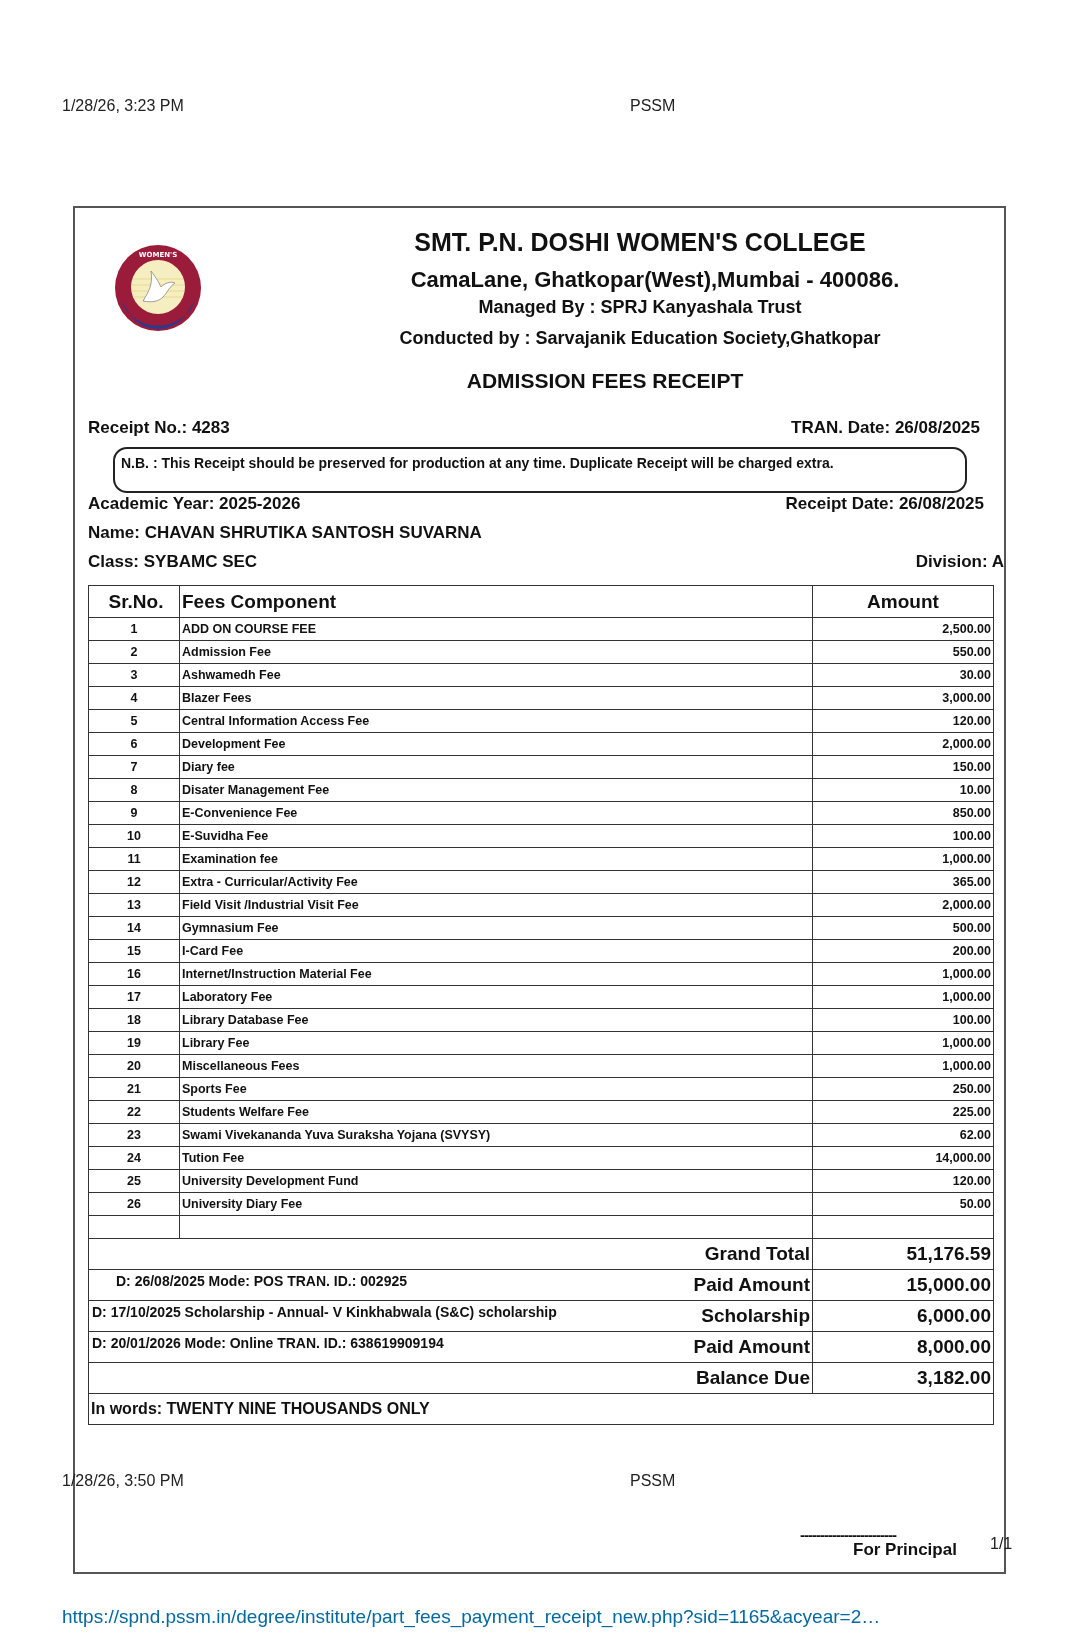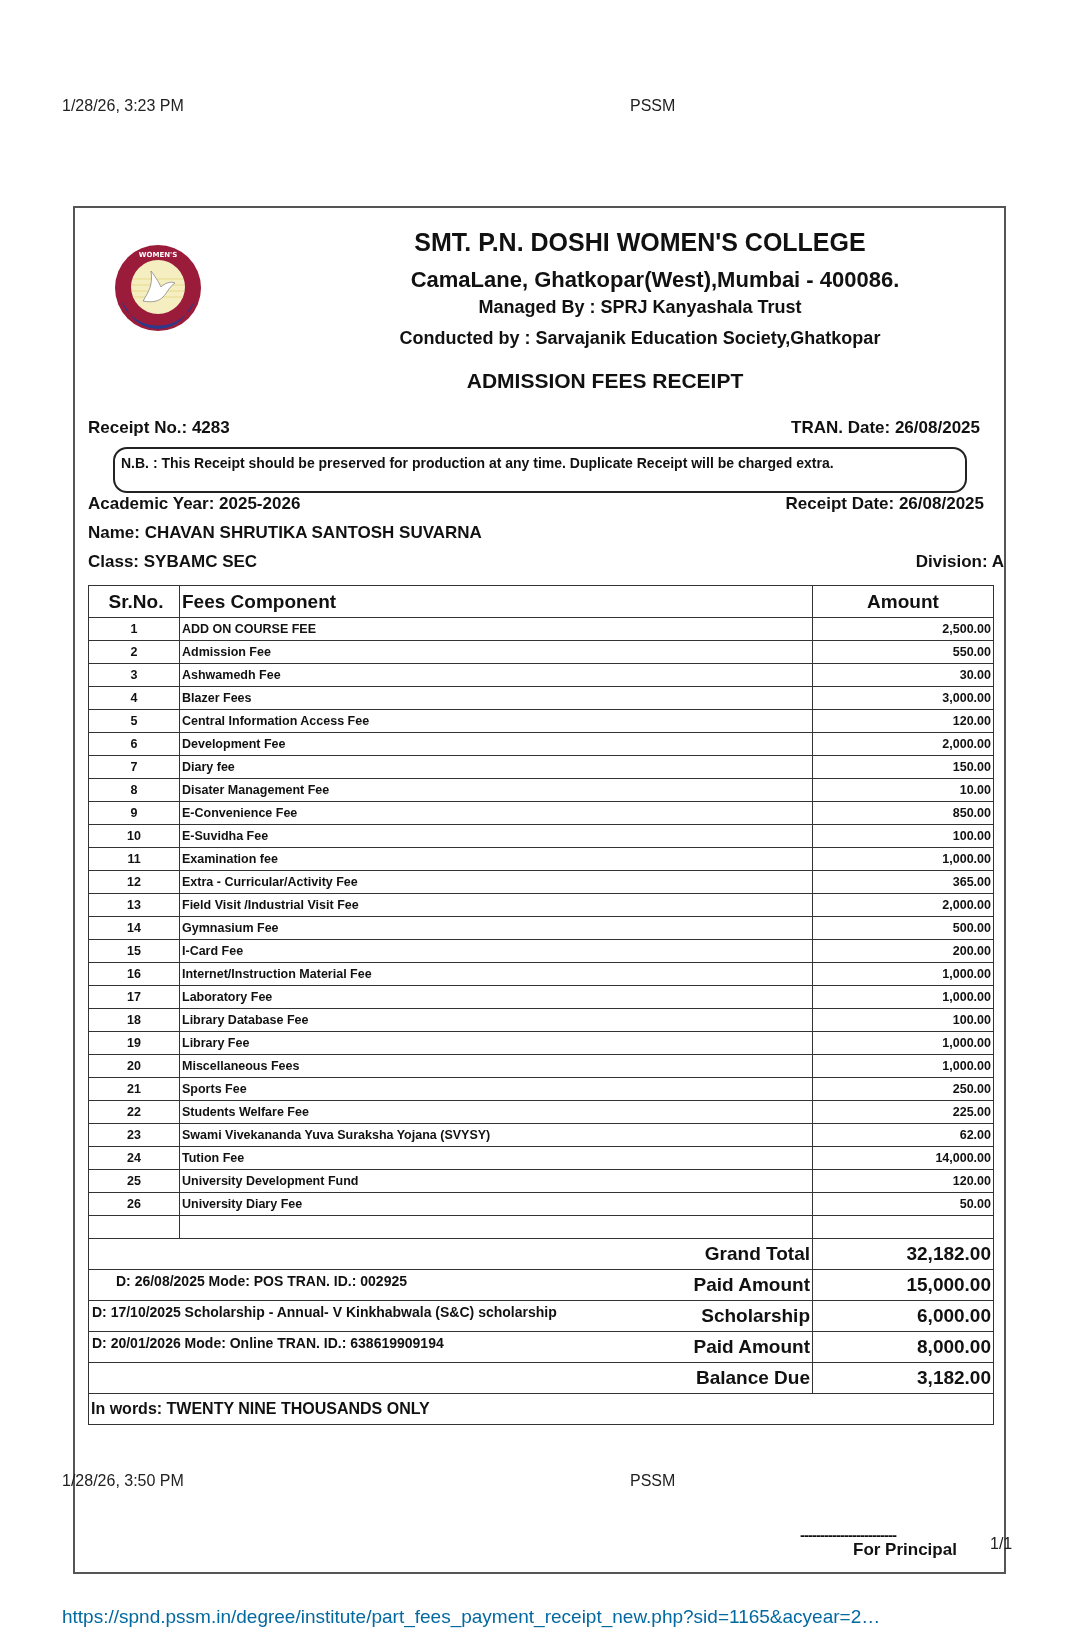--- a/index.html
+++ b/index.html
@@ -202,21 +202,21 @@
       </tr>
     </tbody>
   <tbody>
     <tr>
         <td class="c-sr"></td>
         <td></td>
         <td class="c-amt"></td>
       </tr>
     <tr>
       <td colspan="2" class="sum-label" style="border-right:1.5px solid #333;">Grand Total</td>
-      <td class="sum-val c-amt">32,182.00</td>
+      <td class="sum-val c-amt">51,176.59</td>
     </tr>
     <tr>
       <td colspan="2" style="padding:0; position:relative; height:30px;">
         <span class="sum-info" style="position:absolute; left:19px; top:0; font-size:14px; line-height:22px;margin-left:8px;">D: 26/08/2025  Mode: POS  TRAN. ID.: 002925</span>
         <span style="position:absolute; right:2px; top:0; font-size:19px; line-height:30px;">Paid Amount</span>
       </td>
       <td class="sum-val c-amt">15,000.00</td>
     </tr>
     <tr>
       <td colspan="2" style="padding:0; position:relative; height:30px;">

